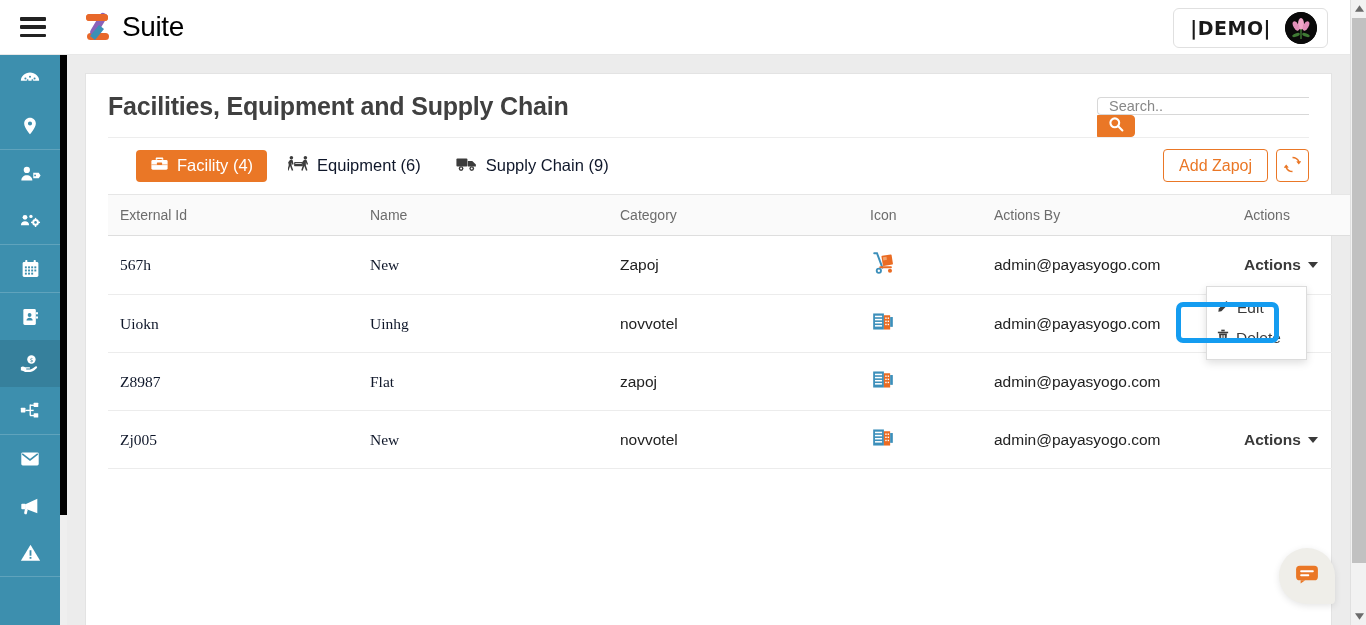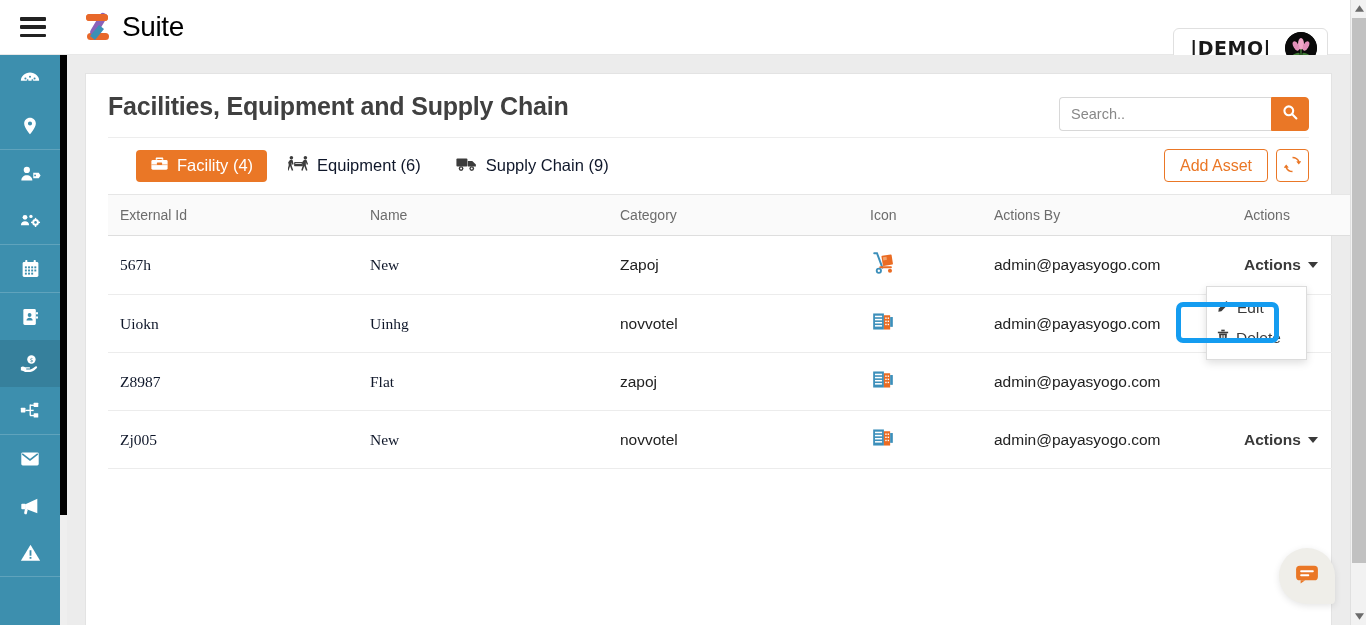--- a/index.html
+++ b/index.html
@@ -27,21 +27,20 @@
   .brand-logo { width: 34px; height: 34px; }
   .brand-text {
     font-size: 28px; color: #000000; margin-left: 6px;
     letter-spacing: -0.4px; font-weight: 400;
   }
   .topbar-right {
     position: absolute; right: 22px; top: 8px;
     height: 40px; border: 1px solid #e0e0e0; border-radius: 6px;
     display: flex; align-items: center; padding: 0 10px 0 16px; gap: 14px;
     background: #fff;
-    margin-top: 20px;
   }
   .demo-label {
     font-size: 19px; font-weight: bold; color: #1a1a1a; letter-spacing: 0.5px;
     font-family: "DejaVu Sans", sans-serif;
   }
   .avatar {
     width: 32px; height: 32px; border-radius: 50%; background: #0b0b0b;
     display: flex; align-items: center; justify-content: center; overflow: hidden;
   }
 
@@ -77,21 +76,21 @@
     padding: 0 22px;
     position: relative;
   }
   .page-head {
     display: flex; align-items: center; justify-content: space-between;
     padding: 18px 0 16px 0; border-bottom: 1px solid #ededed;
   }
   .page-title {
     font-size: 25px; font-weight: bold; color: #404040; letter-spacing: -0.2px;
   }
-  .searchbox { display: flex; height: 20px; }
+  .searchbox { display: flex; height: 20px; flex-direction: column; }
   .search-input {
     width: 212px; height: 34px; border: 1px solid #d8d8d8; border-right: none;
     border-radius: 4px 0 0 4px; padding: 0 11px; font-size: 14.5px;
     color: #555; outline: none; font-family: "Liberation Sans", sans-serif;
   }
   .search-input::placeholder { color: #888; }
   .search-btn {
     width: 38px; height: 34px; background: #ea7726; border: 1px solid #ea7726;
     border-radius: 0 4px 4px 0; cursor: pointer;
     display: flex; align-items: center; justify-content: center;
@@ -426,21 +425,21 @@
                 <circle cx="6" cy="15.4" r="1.2" fill="#fff"></circle>
                 <circle cx="18.6" cy="15.4" r="2.8"></circle>
                 <circle cx="18.6" cy="15.4" r="1.2" fill="#fff"></circle>
               </svg>
             </span>
             <span>Supply Chain (9)</span>
           </div>
         </div>
 
         <div class="right-actions">
-          <button class="btn-outline">Add Asset</button>
+          <button class="btn-outline">Add Zapoj</button>
           <button class="btn-icon">
             <span>
               <svg width="17" height="17" viewBox="0 0 20 20" fill="#ea7726">
                 <path d="M10 2.6a7.4 7.4 0 0 1 6.4 3.7l-2 .1 3 3.6 3-3.9-2.1.1A9.3 9.3 0 0 0 10 .8z"></path>
                 <path d="M10 17.4a7.4 7.4 0 0 1-6.4-3.7l2-.1-3-3.6-3 3.9 2.1-.1A9.3 9.3 0 0 0 10 19.2z"></path>
               </svg>
             </span>
           </button>
         </div>
       </div>

